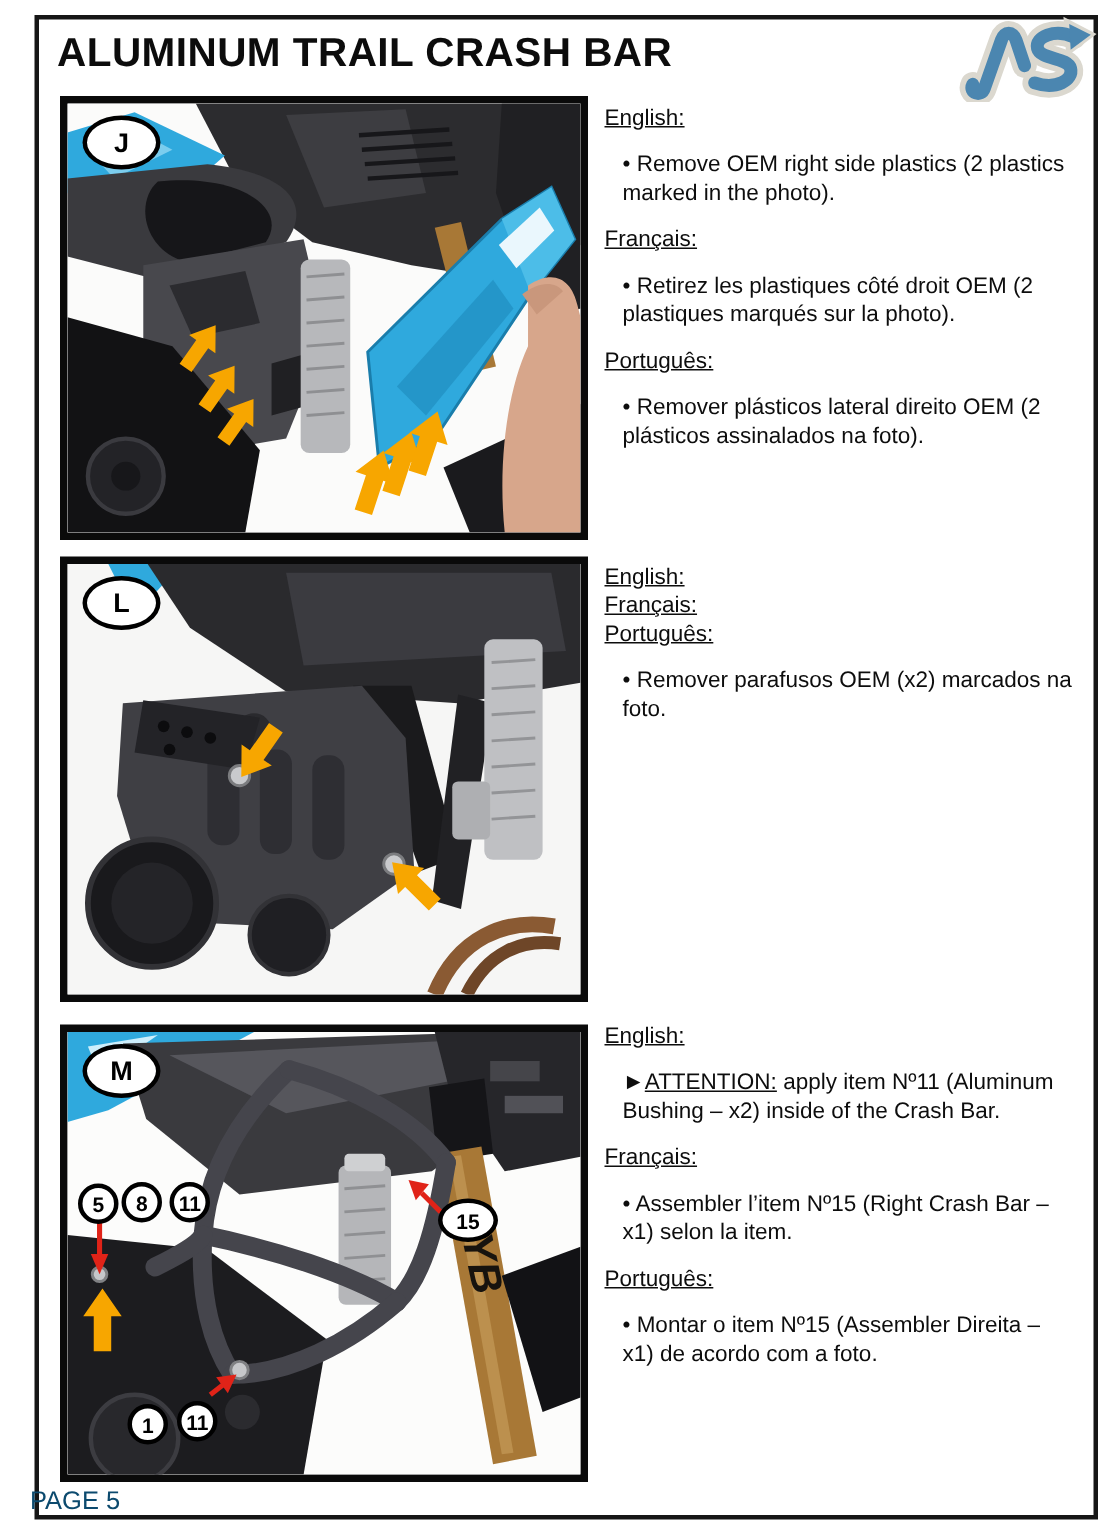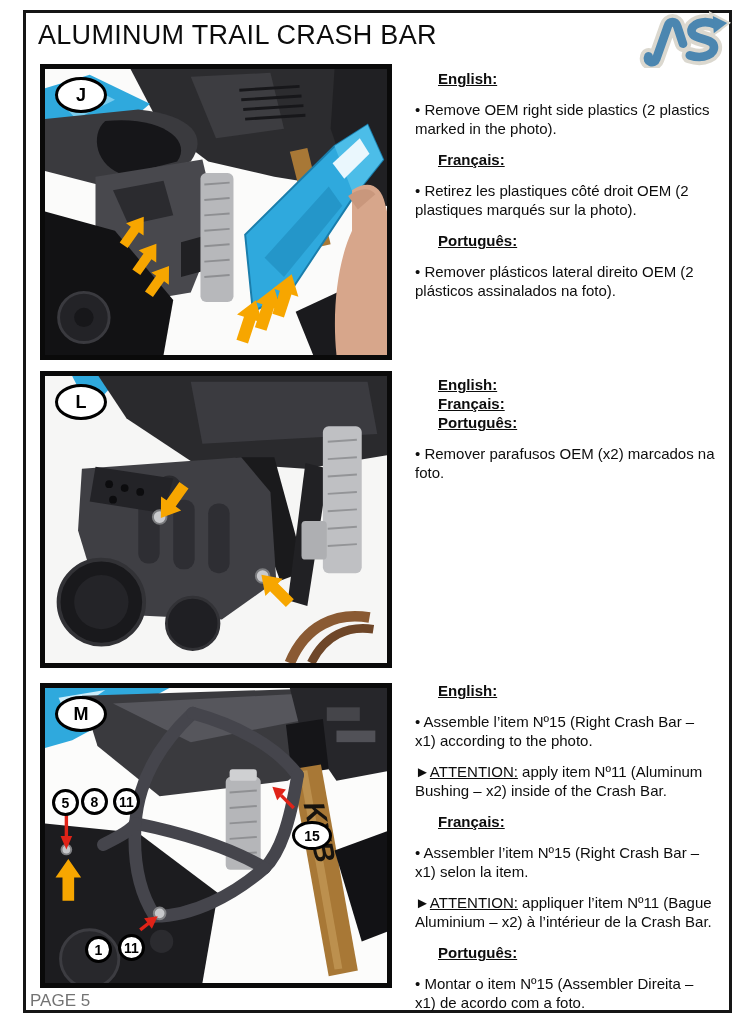--- a/index.html
+++ b/index.html
@@ -1,21 +1,21 @@
 <!DOCTYPE html>
 <html><head>
 <meta charset="utf-8">
 <style>
   * { margin:0; padding:0; box-sizing:border-box; }
   html,body { background:#ffffff; }
   body { font-family:"Liberation Sans", sans-serif; color:#111; }
   .page { position:relative; width:740px; height:1024px; background:#fff; overflow:hidden; }
   .page-frame { position:absolute; left:23px; top:10px; width:709px; height:1003px;
                 border:3px solid #161616; pointer-events:none; }
-  .title { position:absolute; left:38px; top:20px; font-size:27px; font-weight:normal;
+  .title { position:absolute; left:38px; top:20px; font-size:27px; font-weight:bold;
            letter-spacing:.3px; color:#0c0c0c; white-space:nowrap; }
   .logo { position:absolute; left:636px; top:8px; width:96px; height:60px; }
 
   .photo { position:absolute; left:40px; width:352px; background:#fff;
            border:5px solid #0a0a0a; }
   .photo svg.scene { display:block; width:100%; height:100%; }
   .photo-j { top:64px;  height:296px; }
   .photo-l { top:371px; height:297px; }
   .photo-m { top:683px; height:305px; }
 
@@ -26,26 +26,26 @@
 
   .num-badge { position:absolute; width:27px; height:27px; background:#fff;
                border:3px solid #000; border-radius:50%; display:flex;
                align-items:center; justify-content:center; font-weight:bold;
                font-size:14px; color:#000; }
   .num-badge.wide { width:40px; height:29px; }
 
   .instructions { position:absolute; left:403px; width:324px; font-size:15px;
                   line-height:19px; color:#0d0d0d; }
   .ins-j { top:69px; } .ins-l { top:375px; } .ins-m { top:681px; }
-  .lang-heading { font-weight:bold; text-decoration:underline;margin-left:35px; }
+  .lang-heading { font-weight:normal; text-decoration:underline; }
   .line { margin:12px; }
   .attn-marker { font-weight:bold; }
   .attn-label { font-weight:normal; text-decoration:underline; }
 
-  .page-num { position:absolute; left:30px; top:991px; font-size:17px; color:#737373; }
+  .page-num { position:absolute; left:20px; top:991px; font-size:17px; color:#0c4a6e; }
 </style>
 </head>
 <body>
 
 <div class="page">
   <div class="page-frame"></div>
 
   <div class="title">ALUMINUM TRAIL CRASH BAR</div>
 
   <svg class="logo" viewBox="0 0 100 62" aria-hidden="true">
@@ -228,30 +228,28 @@
         <line x1="256" y1="124" x2="243" y2="111" stroke-width="3.5"></line>
         <polygon points="234,102 248,105 239,116" stroke="none"></polygon>
         <line x1="98" y1="250" x2="107" y2="243" stroke-width="3.5"></line>
         <polygon points="116,236 102,238 110,249" stroke="none"></polygon>
       </g>
     </svg>
     <div class="oval-label">M</div>
     <div class="num-badge" style="left:7px;  top:101px;">5</div>
     <div class="num-badge" style="left:36px; top:100px;">8</div>
     <div class="num-badge" style="left:68px; top:100px;">11</div>
-    <div class="num-badge wide" style="left:247px; top:133px;">15</div>
+    <div class="num-badge wide" style="left:247px; top:111px;">15</div>
     <div class="num-badge" style="left:40px; top:248px;">1</div>
     <div class="num-badge" style="left:73px; top:246px;">11</div>
   </figure>
 
   <div class="instructions ins-m">
     <div class="lang-heading">English:</div>
-    <p class="line">• Assemble l’item Nº15 (Right Crash Bar – x1) according to the photo.</p>
     <p class="line"><span class="attn-marker">►</span><span class="attn-label">ATTENTION:</span><span> apply item Nº11 (Aluminum Bushing – x2) inside of the Crash Bar.</span></p>
     <div class="lang-heading">Français:</div>
     <p class="line">• Assembler l’item Nº15 (Right Crash Bar – x1) selon la item.</p>
-    <p class="line"><span class="attn-marker">►</span><span class="attn-label">ATTENTION:</span><span> appliquer l’item Nº11 (Bague Aluminium – x2) à l’intérieur de la Crash Bar.</span></p>
     <div class="lang-heading">Português:</div>
     <p class="line">• Montar o item Nº15 (Assembler Direita – x1) de acordo com a foto.</p>
   </div>
 
   <div class="page-num">PAGE 5</div>
 </div>
 
 </body></html>

